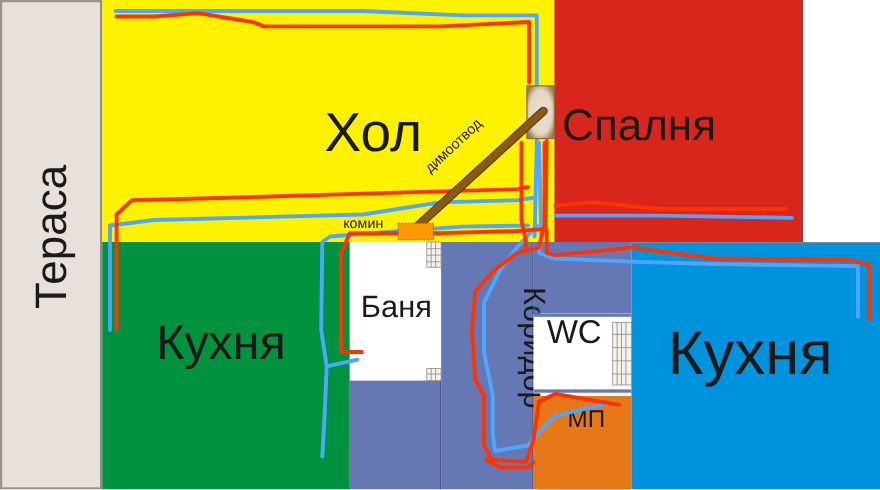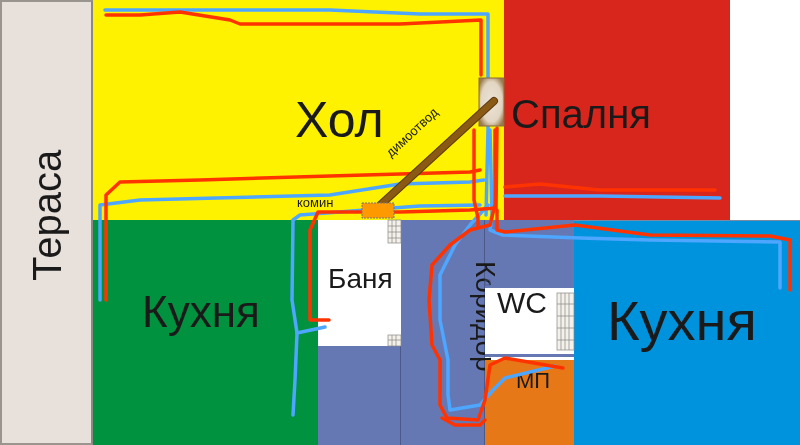--- a/index.html
+++ b/index.html
@@ -99,14 +99,14 @@
       <stop offset="70%" stop-color="#e2d6c2"></stop>
       <stop offset="100%" stop-color="#9c7b4e"></stop>
     </radialGradient>
   </defs>
   <rect x="479" y="78" width="25" height="48" fill="url(#boxgrad)" stroke="#8a6a3c" stroke-width="1"></rect>
   <line x1="494" y1="101" x2="377" y2="208" stroke="#5c3a10" stroke-width="8" stroke-linecap="round"></line>
   <line x1="494" y1="101" x2="377" y2="208" stroke="#8a5a14" stroke-width="6" stroke-linecap="round"></line>
   <rect x="362" y="203" width="32" height="15" fill="#ff9900" stroke="#777" stroke-width="1" stroke-dasharray="2,1"></rect>
 </svg>
 
-<div class="label" style="left:297px;top:196px;font-size:13px;">комин</div>
+<div class="label" style="left:312px;top:196px;font-size:13px;">комин</div>
 <div class="label" style="left:388px;top:148px;font-size:13px;transform:rotate(-43deg);transform-origin:left center;">димоотвод</div>
 
 </body></html>

